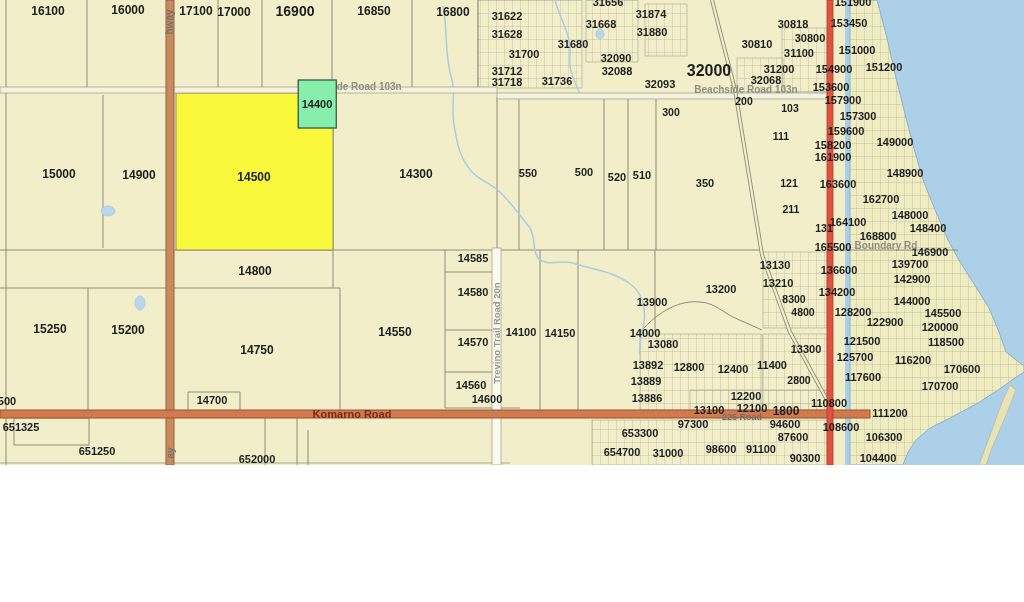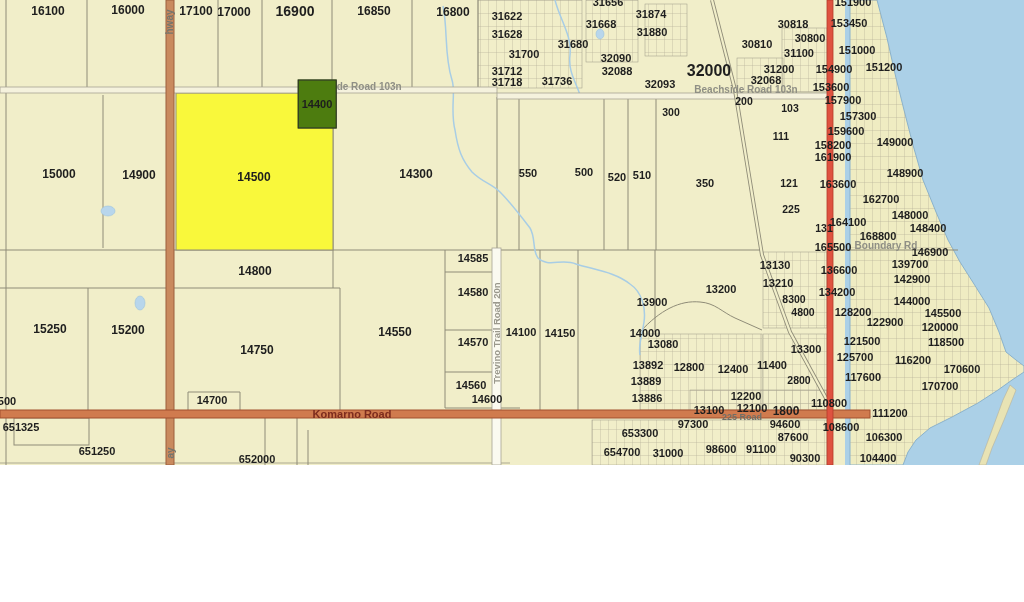--- a/index.html
+++ b/index.html
@@ -6,21 +6,21 @@
   .stage{position:relative;width:1024px;height:602px;background:#ffffff;overflow:hidden;
          font-family:"Liberation Sans",sans-serif;}
   .map{position:absolute;left:0;top:0;width:1024px;height:465px;overflow:hidden;background:#f1eec9;}
   .map svg{position:absolute;left:0;top:0;}
   .labels{position:absolute;left:0;top:0;width:1024px;height:465px;pointer-events:none;}
   .plabel{position:absolute;transform:translate(-50%,-50%);font-weight:bold;color:#1e1e1e;
           font-size:11px;white-space:nowrap;line-height:1;}
   .rlabel{position:absolute;transform:translate(-50%,-50%);font-weight:bold;color:#8f8f85;
           font-size:10px;white-space:nowrap;line-height:1;}
   .blabel{position:absolute;transform:translate(-50%,-50%);font-weight:bold;color:#1e1e1e;
-          font-size:11px;white-space:nowrap;line-height:1;background:#4d7c0f;border:1px solid #2a2a2a;
+          font-size:11px;white-space:nowrap;line-height:1;background:#86efac;border:1px solid #2a2a2a;
           padding:18px 3px;}
 </style>
 </head>
 <body>
 
 <div class="stage">
   <div class="map">
     <svg width="1024" height="465" viewBox="0 0 1024 465">
       <defs>
         <pattern id="lots" width="8" height="13" patternUnits="userSpaceOnUse">
@@ -156,21 +156,21 @@
         <div class="plabel" style="left: 853px; top: 2px;">151900</div>
         <div class="plabel" style="left: 709px; top: 71px; font-size: 16px;">32000</div>
         <div class="plabel" style="left: 779px; top: 69px;">31200</div>
         <div class="plabel" style="left: 834px; top: 69px;">154900</div>
         <div class="plabel" style="left: 766px; top: 80px;">32068</div>
         <div class="plabel" style="left: 831px; top: 87px;">153600</div>
         <div class="plabel" style="left: 744px; top: 101px; font-size: 10.5px;">200</div>
         <div class="plabel" style="left: 790px; top: 108px; font-size: 10.5px;">103</div>
         <div class="plabel" style="left: 781px; top: 136px; font-size: 10.5px;">111</div>
         <div class="plabel" style="left: 789px; top: 183px; font-size: 10.5px;">121</div>
-        <div class="plabel" style="left: 791px; top: 209px; font-size: 10.5px;">225</div>
+        <div class="plabel" style="left: 791px; top: 209px; font-size: 10.5px;">211</div>
         <div class="plabel" style="left: 812px; top: 228px; font-size: 10.5px; margin-left: 12px;">131</div>
         <div class="plabel" style="left: 705px; top: 183px;">350</div>
         <div class="plabel" style="left: 843px; top: 100px;">157900</div>
         <div class="plabel" style="left: 858px; top: 116px;">157300</div>
         <div class="plabel" style="left: 846px; top: 131px;">159600</div>
         <div class="plabel" style="left: 833px; top: 145px;">158200</div>
         <div class="plabel" style="left: 895px; top: 142px;">149000</div>
         <div class="plabel" style="left: 833px; top: 157px;">161900</div>
         <div class="plabel" style="left: 905px; top: 173px;">148900</div>
         <div class="plabel" style="left: 838px; top: 184px;">163600</div>

